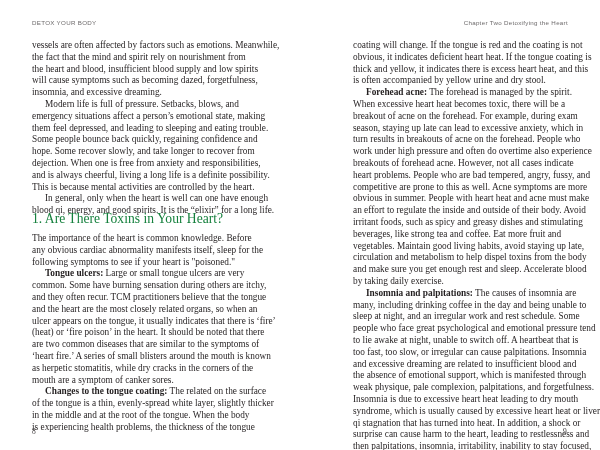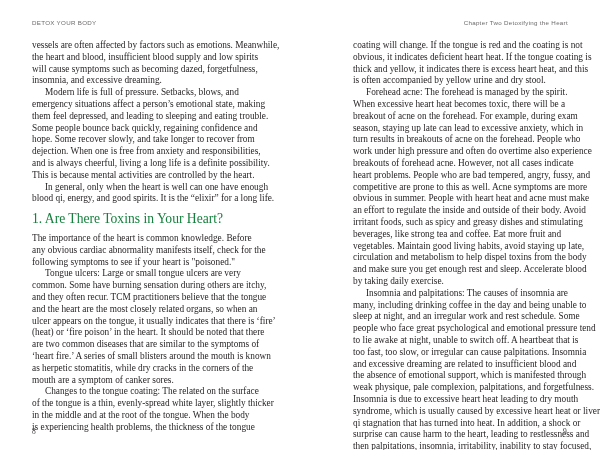--- a/index.html
+++ b/index.html
@@ -8,54 +8,55 @@
   .left { left:0; }
   .right { left:300px; }
   .running-head { position:absolute; top:19px; font-family:"Liberation Sans","DejaVu Sans",sans-serif; font-size:6.2px; letter-spacing:0.3px; color:#6d6a6b; white-space:nowrap; }
   .left .running-head { left:32px; text-transform:uppercase; }
   .right .running-head { right:32px; }
   .text { position:absolute; font-size:9.3px; line-height:11.8px; }
   .left .text { left:32px; width:218px; }
   .right .text { left:53px; width:216px; }
   .line { display:block; white-space:nowrap; }
   .indent { padding-left:13px; }
-  b { font-weight:normal; }
+  b { font-weight:bold; }
   .heading { position:absolute; left:32px; top:211px; font-size:13.6px; color:#15803d; white-space:nowrap; font-family:"Liberation Serif","DejaVu Serif",serif; }
   .folio { position:absolute; font-size:7.5px; color:#3a3637; top:427px; }
   .left .folio { left:32px; }
   .right .folio { left:263px; }
 </style>
 </head>
 <body>
 
 <div class="page left">
   <div class="running-head">Detox Your Body</div>
 
   <div class="text" style="top:40px;">
     <span class="line">vessels are often affected by factors such as emotions. Meanwhile,</span>
+    <span class="line">the fact that the mind and spirit rely on nourishment from</span>
     <span class="line">the heart and blood, insufficient blood supply and low spirits</span>
     <span class="line">will cause symptoms such as becoming dazed, forgetfulness,</span>
     <span class="line">insomnia, and excessive dreaming.</span>
     <span class="line indent">Modern life is full of pressure. Setbacks, blows, and</span>
     <span class="line">emergency situations affect a person’s emotional state, making</span>
     <span class="line">them feel depressed, and leading to sleeping and eating trouble.</span>
     <span class="line">Some people bounce back quickly, regaining confidence and</span>
     <span class="line">hope. Some recover slowly, and take longer to recover from</span>
     <span class="line">dejection. When one is free from anxiety and responsibilities,</span>
     <span class="line">and is always cheerful, living a long life is a definite possibility.</span>
     <span class="line">This is because mental activities are controlled by the heart.</span>
     <span class="line indent">In general, only when the heart is well can one have enough</span>
     <span class="line">blood qi, energy, and good spirits. It is the “elixir” for a long life.</span>
   </div>
 
   <div class="heading">1. Are There Toxins in Your Heart?</div>
 
   <div class="text" style="top:233px;">
     <span class="line">The importance of the heart is common knowledge. Before</span>
-    <span class="line">any obvious cardiac abnormality manifests itself, check for the</span>
+    <span class="line">any obvious cardiac abnormality manifests itself, sleep for the</span>
     <span class="line">following symptoms to see if your heart is "poisoned."</span>
     <span class="line indent"><b>Tongue ulcers:</b><span> Large or small tongue ulcers are very</span></span>
     <span class="line">common. Some have burning sensation during others are itchy,</span>
     <span class="line">and they often recur. TCM practitioners believe that the tongue</span>
     <span class="line">and the heart are the most closely related organs, so when an</span>
     <span class="line">ulcer appears on the tongue, it usually indicates that there is ‘fire’</span>
     <span class="line">(heat) or ‘fire poison’ in the heart. It should be noted that there</span>
     <span class="line">are two common diseases that are similar to the symptoms of</span>
     <span class="line">‘heart fire.’ A series of small blisters around the mouth is known</span>
     <span class="line">as herpetic stomatitis, while dry cracks in the corners of the</span>

